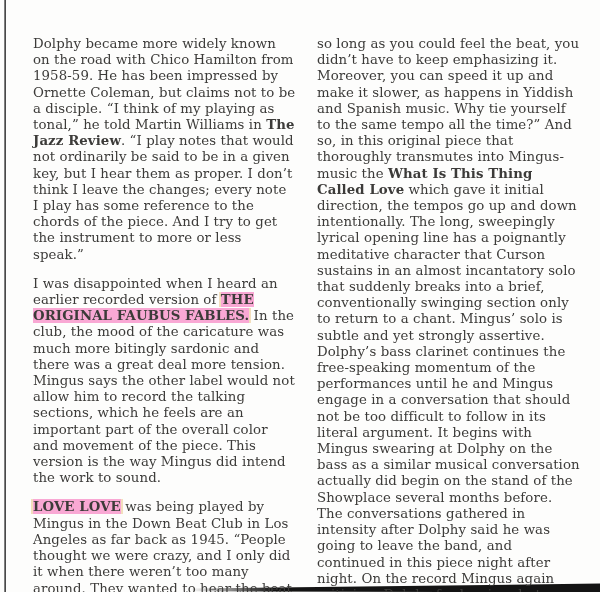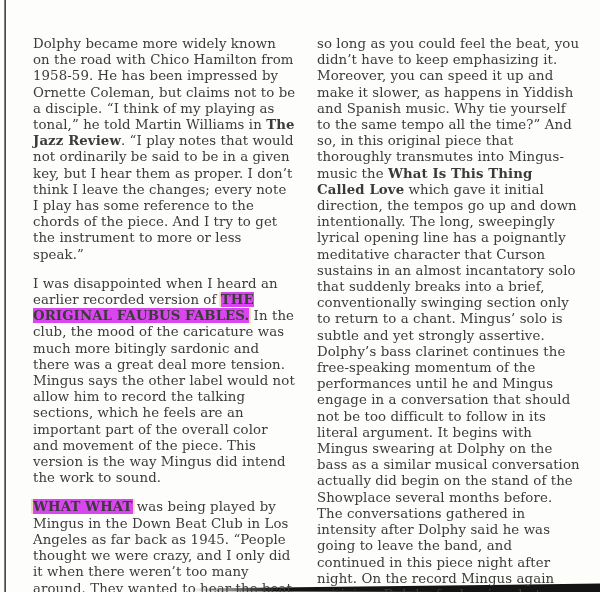--- a/index.html
+++ b/index.html
@@ -51,37 +51,37 @@
     margin: 3px 0 13px 0;
   }
   .col p:last-child {
     margin-bottom: 0;
   }
   .b {
     font-weight: bold;
   }
   .hl {
     font-weight: bold;
-    background: #d946ef;
+    background: #f9a8d4;
     box-shadow: 2px 0 0 #f3dfbd, -2px 0 0 #f3dfbd;
   }
 </style>
 </head>
 <body>
 
 <div class="page-edge-line"></div>
 <div class="scan-shadow-bottom"></div>
 
 <div class="text-area">
 
   <div class="col">
     <p><span>Dolphy became more widely known on the road with Chico Hamilton from 1958-59. He has been impressed by Ornette Coleman, but claims not to be a disciple. “I think of my playing as tonal,” he told Martin Williams in </span><span class="b">The Jazz Review</span><span>. “I play notes that would not ordinarily be said to be in a given key, but I hear them as proper. I don’t think I leave the changes; every note I play has some reference to the chords of the piece. And I try to get the instrument to more or less speak.”</span></p>
 
     <p><span>I was disappointed when I heard an earlier recorded version of </span><span class="hl">THE ORIGINAL FAUBUS FABLES.</span><span> In the club, the mood of the caricature was much more bitingly sardonic and there was a great deal more tension. Mingus says the other label would not allow him to record the talking sections, which he feels are an important part of the overall color and movement of the piece. This version is the way Mingus did intend the work to sound.</span></p>
 
-    <p><span class="hl">WHAT WHAT</span><span> was being played by Mingus in the Down Beat Club in Los Angeles as far back as 1945. “People thought we were crazy, and I only did it when there weren’t too many around. They wanted to hear the beat all the time, but it always seemed to me that</span></p>
+    <p><span class="hl">LOVE LOVE</span><span> was being played by Mingus in the Down Beat Club in Los Angeles as far back as 1945. “People thought we were crazy, and I only did it when there weren’t too many around. They wanted to hear the beat all the time, but it always seemed to me that</span></p>
   </div>
 
   <div class="col">
     <p><span>so long as you could feel the beat, you didn’t have to keep emphasizing it. Moreover, you can speed it up and make it slower, as happens in Yiddish and Spanish music. Why tie yourself to the same tempo all the time?” And so, in this original piece that thoroughly transmutes into Mingus-music the </span><span class="b">What Is This Thing Called Love</span><span> which gave it initial direction, the tempos go up and down intentionally. The long, sweepingly lyrical opening line has a poignantly meditative character that Curson sustains in an almost incantatory solo that suddenly breaks into a brief, conventionally swinging section only to return to a chant. Mingus’ solo is subtle and yet strongly assertive. Dolphy’s bass clarinet continues the free-speaking momentum of the performances until he and Mingus engage in a conversation that should not be too difficult to follow in its literal argument. It begins with Mingus swearing at Dolphy on the bass as a similar musical conversation actually did begin on the stand of the Showplace several months before. The conversations gathered in intensity after Dolphy said he was going to leave the band, and continued in this piece night after night. On the record Mingus again criticizes Dolphy for leaving; but Dolphy explains why he has to, urgently</span></p>
   </div>
 
 </div>
 
 </body></html>

